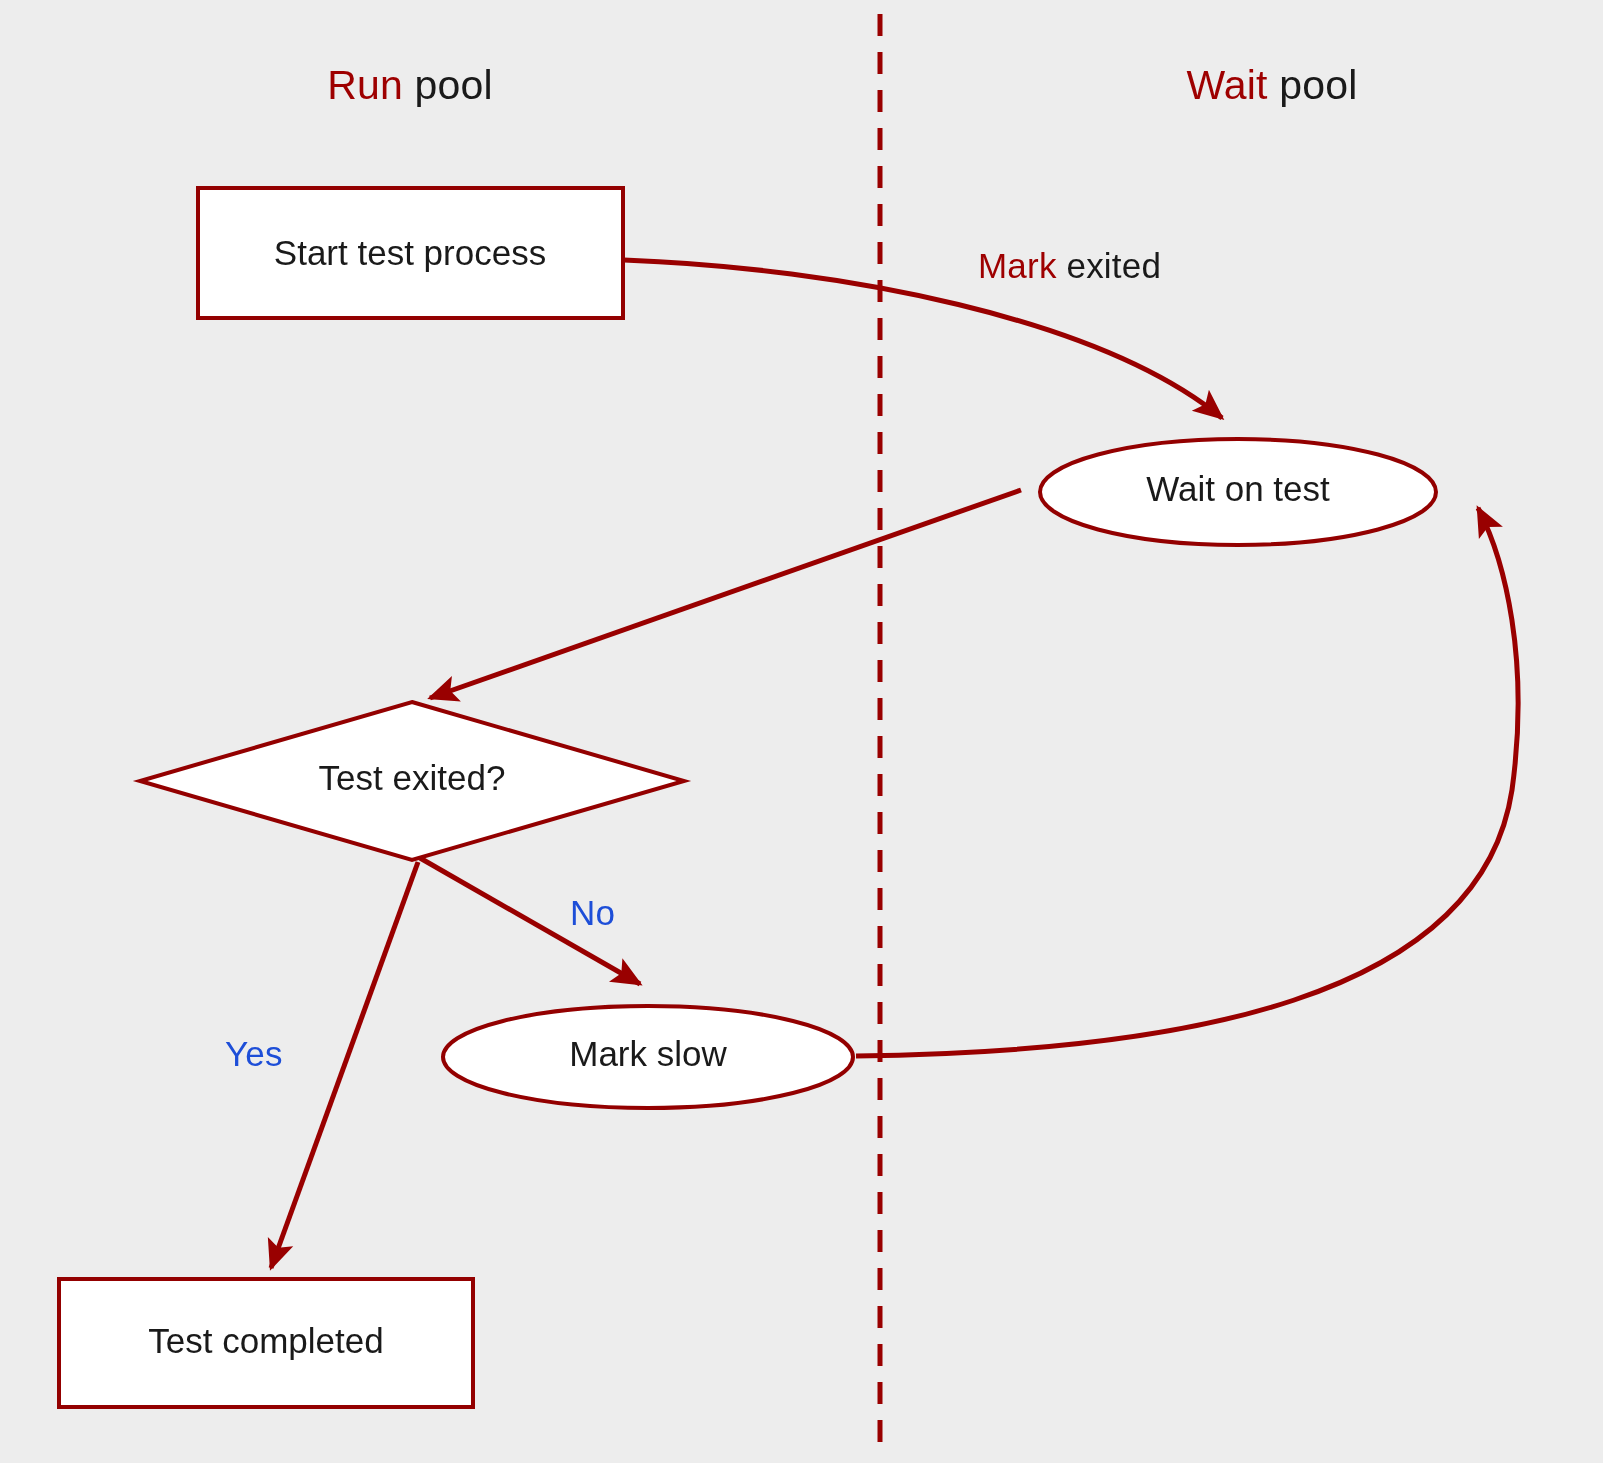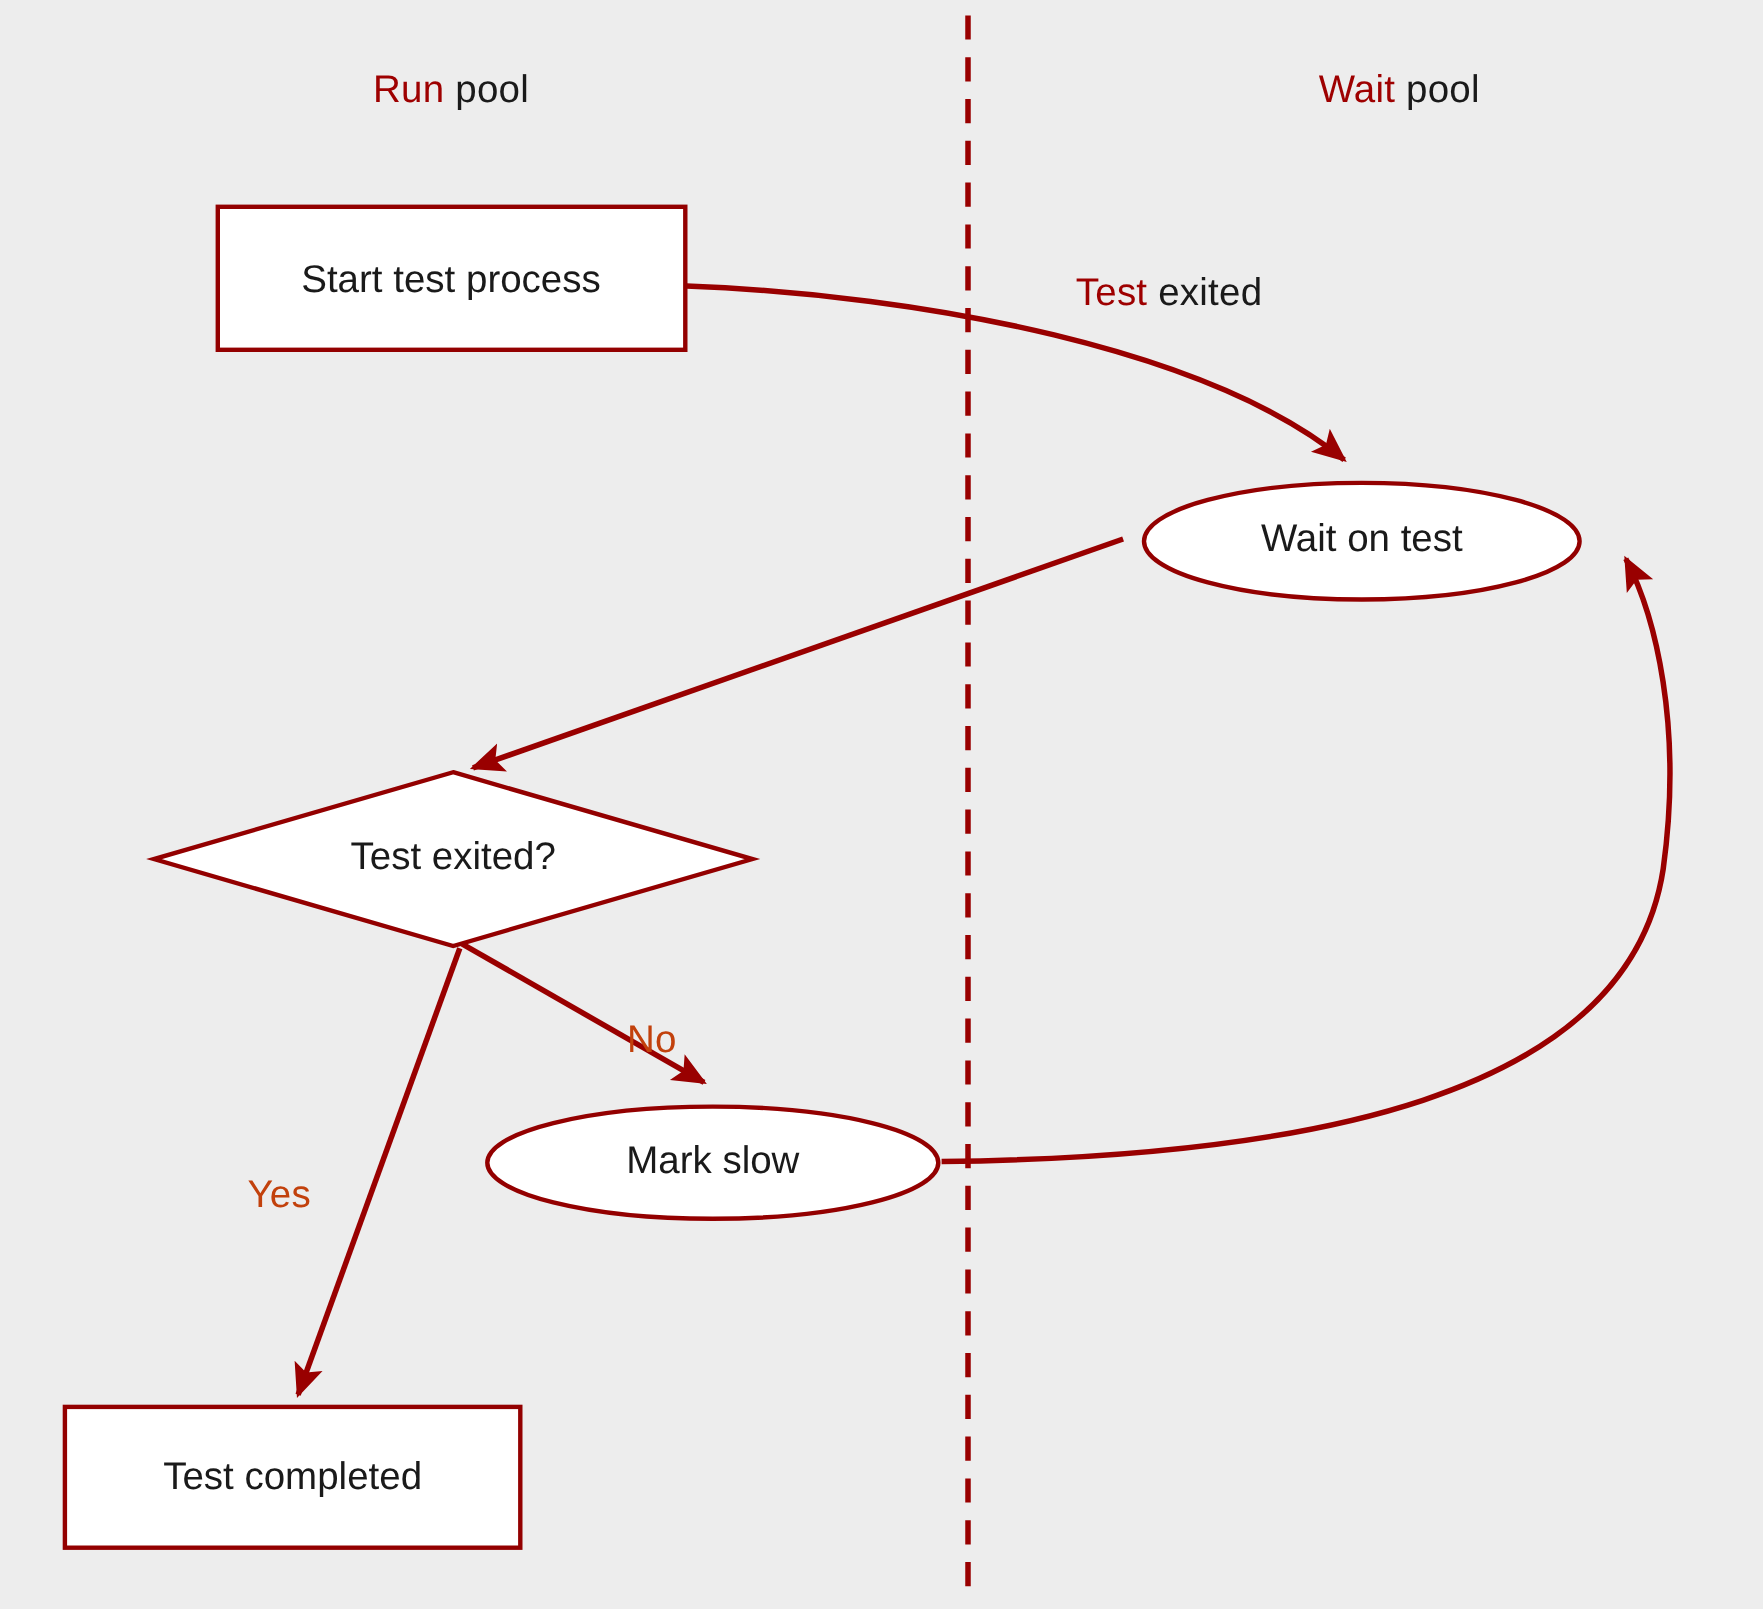--- a/index.html
+++ b/index.html
@@ -43,42 +43,41 @@
   }
   .node-label {
     font-family: "Liberation Sans", sans-serif;
     font-size: 35px;
     fill: #1a1a1a;
     text-anchor: middle;
     dominant-baseline: middle;
   }
   .pool-label {
     position: absolute;
-    font-size: 35px;
+    font-size: 41px;
     color: #1a1a1a;
     white-space: nowrap;
     transform: translateX(-50%);
     letter-spacing: 0.2px;
   }
   .pool-label .kw {
     color: #9e0000;
   }
   .edge-label {
     position: absolute;
     font-size: 35px;
     color: #1a1a1a;
     white-space: nowrap;
     letter-spacing: 0.2px;
   }
   .edge-label .kw {
     color: #9e0000;
   }
   .edge-label.red-all {
-    color: #c2410c;
-    margin-top: 32px;
+    color: #1d4ed8;
   }
 </style>
 </head>
 <body>
 
 <div id="canvas">
 
   <svg id="flow-svg" viewBox="0 0 1603 1463">
     <defs>
       <marker id="arrowhead" markerWidth="7" markerHeight="7" refX="5.6" refY="3" orient="auto" markerUnits="strokeWidth">
@@ -116,21 +115,21 @@
 
   <div class="pool-label" style="left:410px; top:62px;">
     <span class="kw">Run</span><span> pool</span>
   </div>
 
   <div class="pool-label" style="left:1272px; top:62px;">
     <span class="kw">Wait</span><span> pool</span>
   </div>
 
   <div class="edge-label" style="left:978px; top:246px;">
-    <span class="kw">Test</span><span> exited</span>
+    <span class="kw">Mark</span><span> exited</span>
   </div>
 
 
   <div class="edge-label red-all" style="left:570px; top:893px;">No</div>
 
   <div class="edge-label red-all" style="left:225px; top:1034px;">Yes</div>
 
 </div>
 
 </body></html>

